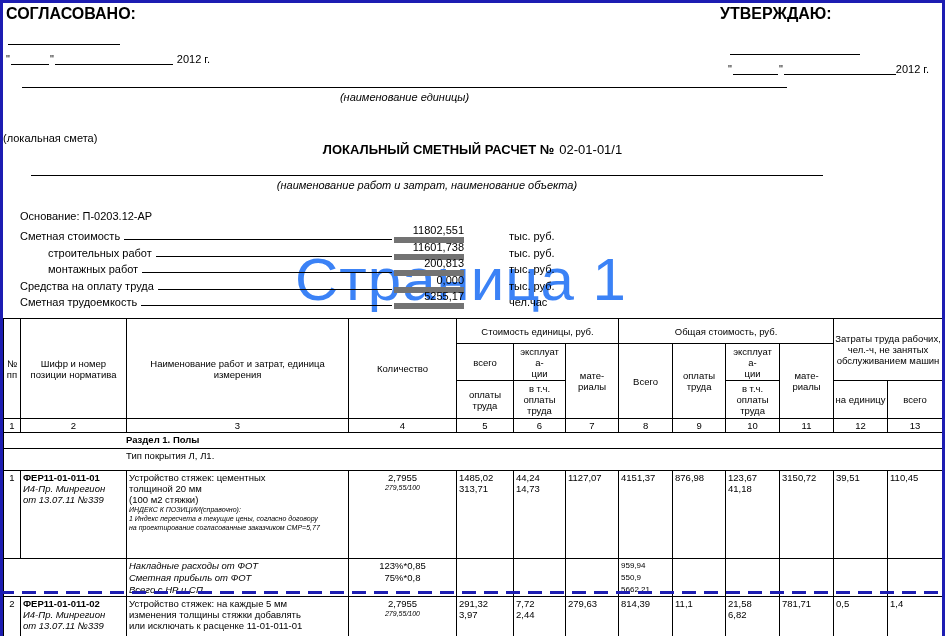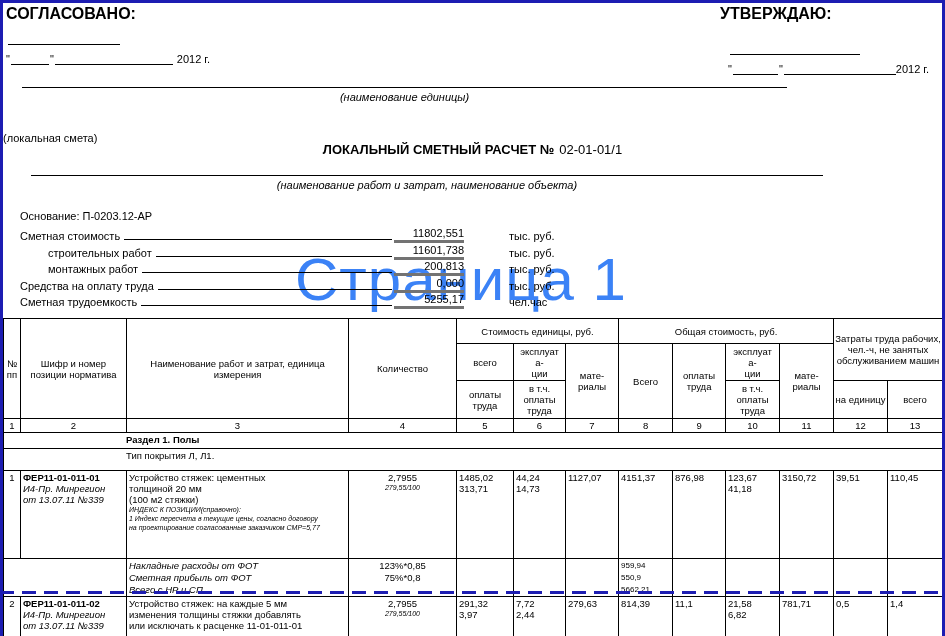--- a/index.html
+++ b/index.html
@@ -34,21 +34,21 @@
   .title { position:absolute; left:0; top:111px; width:100%; text-align:center; font-size:13px;margin-top:28px; }
   .title .tb { font-weight:bold; }
   .title .tn { margin-left:5px; }
   .subtitle { position:absolute; left:0; top:129px; width:100%; text-align:left; font-size:11px; }
   .basis { position:absolute; left:17px; top:207px; width:546px; font-size:11px; }
   .b-row0 { height:17px; }
   .b-row { display:flex; height:16.4px; align-items:flex-end; }
   .b-label { white-space:nowrap; padding-bottom:1px; }
   .b-label.ind { padding-left:28px; }
   .b-fill { flex:1; border-bottom:1px solid #000; height:12px; margin:0 2px 3px 4px; }
-  .b-val { width:70px; text-align:right; padding-bottom:1px; border-bottom:3px solid #737373; }
+  .b-val { width:70px; text-align:right; padding-bottom:1px; border-bottom:6px solid #737373; }
   .b-unit { width:62px; padding-left:5px; padding-bottom:1px;margin-left:40px; }
 
   table.est { position:absolute; left:0px; top:315px; width:939px;
     border-collapse:collapse; table-layout:fixed; font-size:9.5px; background:transparent; }
   .est td { border:1px solid #000; padding:0 2px; overflow:hidden; vertical-align:middle; }
   .est tr.h1 td, .est tr.h2 td, .est tr.h3 td { text-align:center; padding:0 1px; line-height:11px; }
   tr.h1 { height:25px; } tr.h2 { height:37px; } tr.h3 { height:38px; }
   tr.nums { height:14px; } tr.nums td { text-align:center; line-height:12px; }
   tr.sect { height:16px; } tr.subsect { height:22px; }
   tr.sect td, tr.subsect td { text-align:left; padding-left:122px; vertical-align:top; line-height:14px; }

